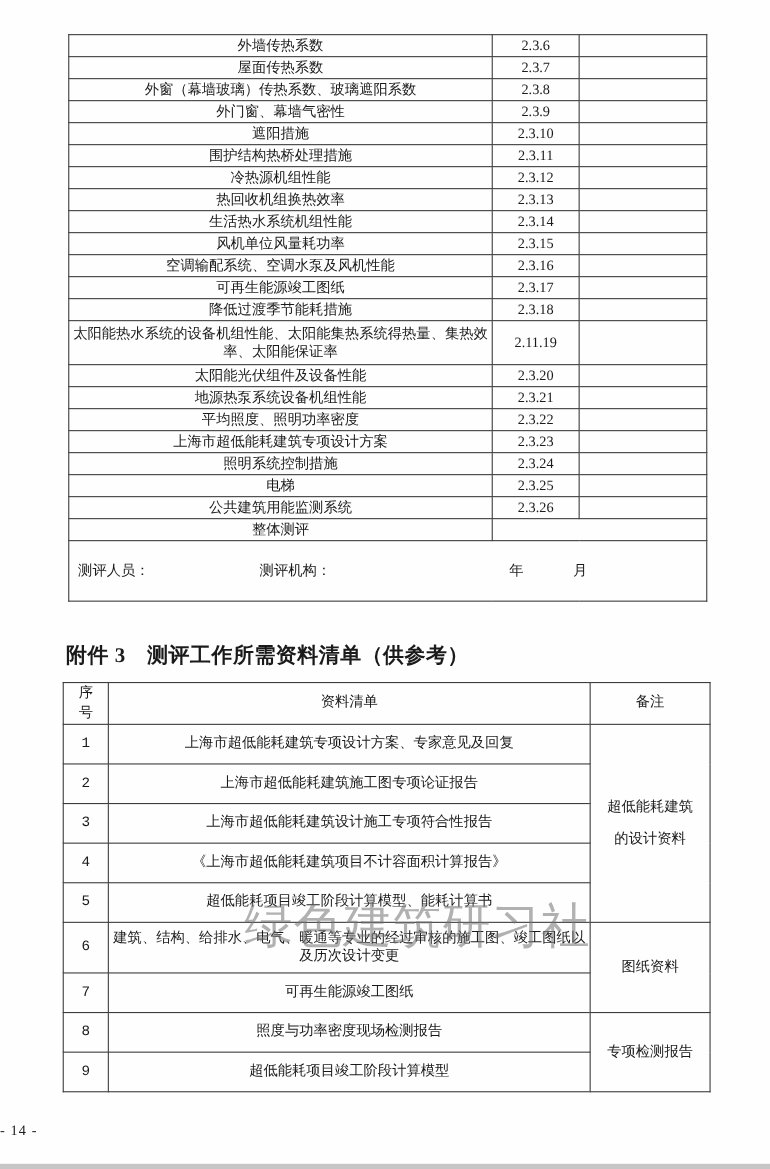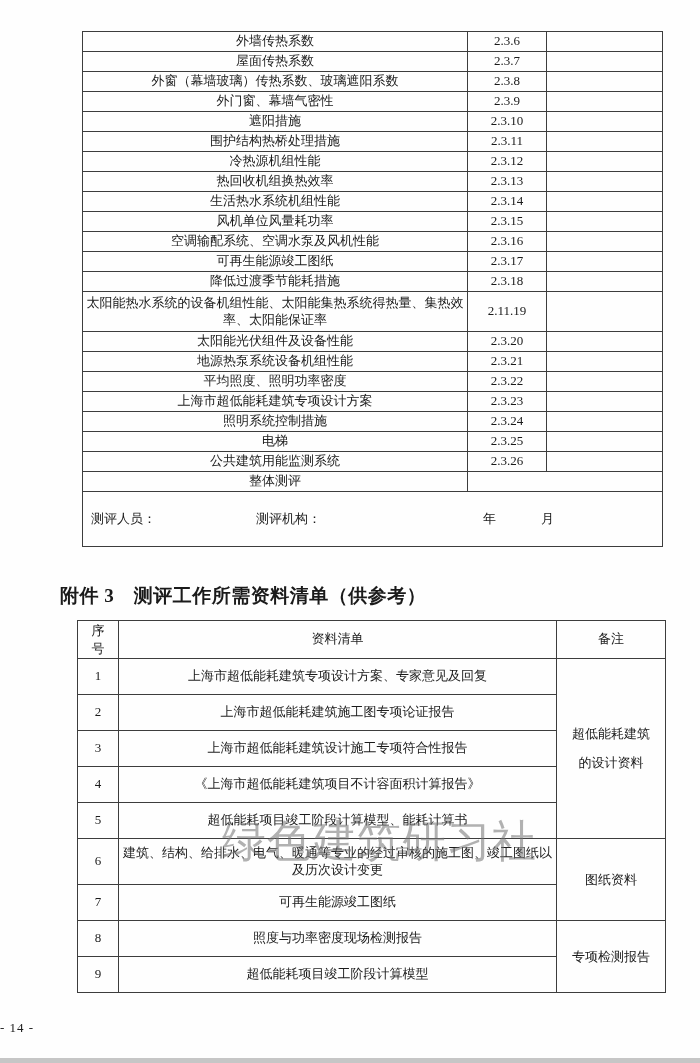--- a/index.html
+++ b/index.html
@@ -5,21 +5,21 @@
   * { margin:0; padding:0; box-sizing:border-box; }
   html,body { background:#ffffff; }
   .page {
     position:relative;
     width:700px; height:1063px;
     background:#fefefe;
     font-family:"Liberation Serif","DejaVu Serif",serif;
     color:#1a1a1a;
     overflow:hidden;
   }
-  table { border-collapse:collapse; table-layout:fixed;margin-left:20px; }
+  table { border-collapse:collapse; table-layout:fixed; }
   td {
     border:1px solid #3d3d3d;
     font-size:13px;
     text-align:center;
     vertical-align:middle;
     line-height:1.3;
     padding:1px 3px;
     background:transparent;
   }
   
@@ -29,21 +29,21 @@
   .t1 tr.sig-row { height:55px; }
   .t1 .sig-cell { position:relative; text-align:center; }
   .t1 .sig-cell span { position:absolute; top:50%; transform:translateY(-50%); font-size:13px; white-space:nowrap; }
   
   .attachment-title {
     position:absolute; left:60px; top:583px;
     font-size:19px; font-weight:700; letter-spacing:0.5px;
     white-space:nowrap;
   }
   
-  .t2 { position:absolute; left:57px; top:620px; width:588px; }
+  .t2 { position:absolute; left:57px; top:620px; width:588px;font-family:Liberation Mono, monospace; }
   .t2 tr.hdr { height:38px; }
   .t2 tr { height:36px; }
   .t2 tr.tall { height:46px; }
   .t2 .no-hdr-inner { display:inline-block; width:1em; line-height:1.35; }
   .t2 .note-cell { line-height:2.2; }
   .t2 .note-inner { display:inline-block; width:84px; }
   
   .watermark {
     position:absolute; left:222px; top:812px;
     font-size:44px; letter-spacing:1px;

